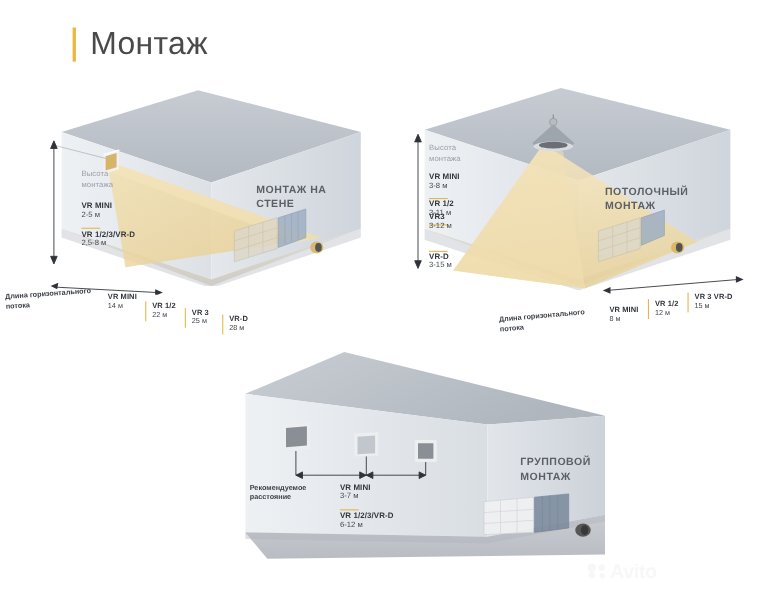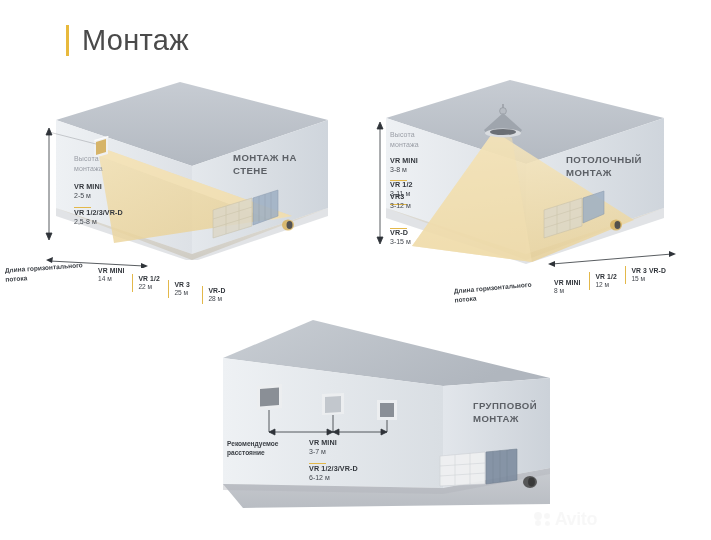--- a/index.html
+++ b/index.html
@@ -21,21 +21,21 @@
   .diagram{position:absolute;}
   .svgbox{position:absolute;left:0;top:0;}
 
   
   .tlabel{position:absolute;white-space:pre-line;}
   .head-light{color:#9a9ea6;font-size:7px;line-height:1.45;font-weight:400;letter-spacing:.1px;}
   .spec-name{color:#33373d;font-size:7.2px;font-weight:bold;line-height:1.3;letter-spacing:.1px;}
   .spec-val{color:#44484f;font-size:7px;line-height:1.3;}
   .spec-block{display:flex;flex-direction:column;}
   .spec-rule{width:17px;height:1px;background:#e3b84a;margin:2.5px 0 2.5px 0;}
-  .room-title{color:#5c6066;font-size:9.6px;font-weight:600;line-height:1.35;letter-spacing:.45px;white-space:pre-line;}
+  .room-title{color:#5c6066;font-size:9.6px;font-weight:600;line-height:1.35;letter-spacing:.45px;white-space:pre-line;margin-top:15px;}
 
   
   .dimrow{position:absolute;display:flex;align-items:flex-start;}
   .dim-caption{color:#3c4046;font-size:6.6px;font-weight:bold;line-height:1.35;white-space:pre-line;}
   .dim-item{display:flex;align-items:flex-start;}
   .dim-sep{width:1.4px;background:#e3b84a;margin-right:5px;align-self:stretch;}
   .dim-txt{display:flex;flex-direction:column;}
   .dim-k{color:#2f3339;font-size:6.8px;font-weight:bold;line-height:1.35;letter-spacing:.1px;}
   .dim-v{color:#44484f;font-size:6.6px;line-height:1.35;}
 
@@ -257,21 +257,21 @@
     <div class="spec-rule" style="position:absolute;left:18px;top:133px;"></div>
     <div class="tlabel spec-block" style="left:18px;top:124px;">
       <span class="spec-name">VR3</span>
       <span class="spec-val">3-12 м</span>
     </div>
     <div class="spec-rule" style="position:absolute;left:18px;top:157px;"></div>
     <div class="tlabel spec-block" style="left:18px;top:160px;">
       <span class="spec-name">VR-D</span>
       <span class="spec-val">3-15 м</span>
     </div>
-    <div class="tlabel room-title" style="left:194px;top:86px;">ПОТОЛОЧНЫЙ
+    <div class="tlabel room-title" style="left:178px;top:86px;">ПОТОЛОЧНЫЙ
 МОНТАЖ</div>
   </div>
 
   <div class="dimrow" style="left:450px;top:262px;width:250px;">
     <svg width="248" height="18" viewBox="0 0 248 18" style="position:absolute;left:0;top:-12px;">
       <line x1="102" y1="14" x2="222" y2="4" stroke="#2f3339" stroke-width="0.8"></line>
       <polygon points="98,14 105,11 105,17" fill="#2f3339"></polygon>
       <polygon points="226,4 219,1 219,7" fill="#2f3339"></polygon>
     </svg>
     <div class="dim-caption" style="position:absolute;left:4px;top:22px;transform:rotate(-5deg);">Длина горизонтального

